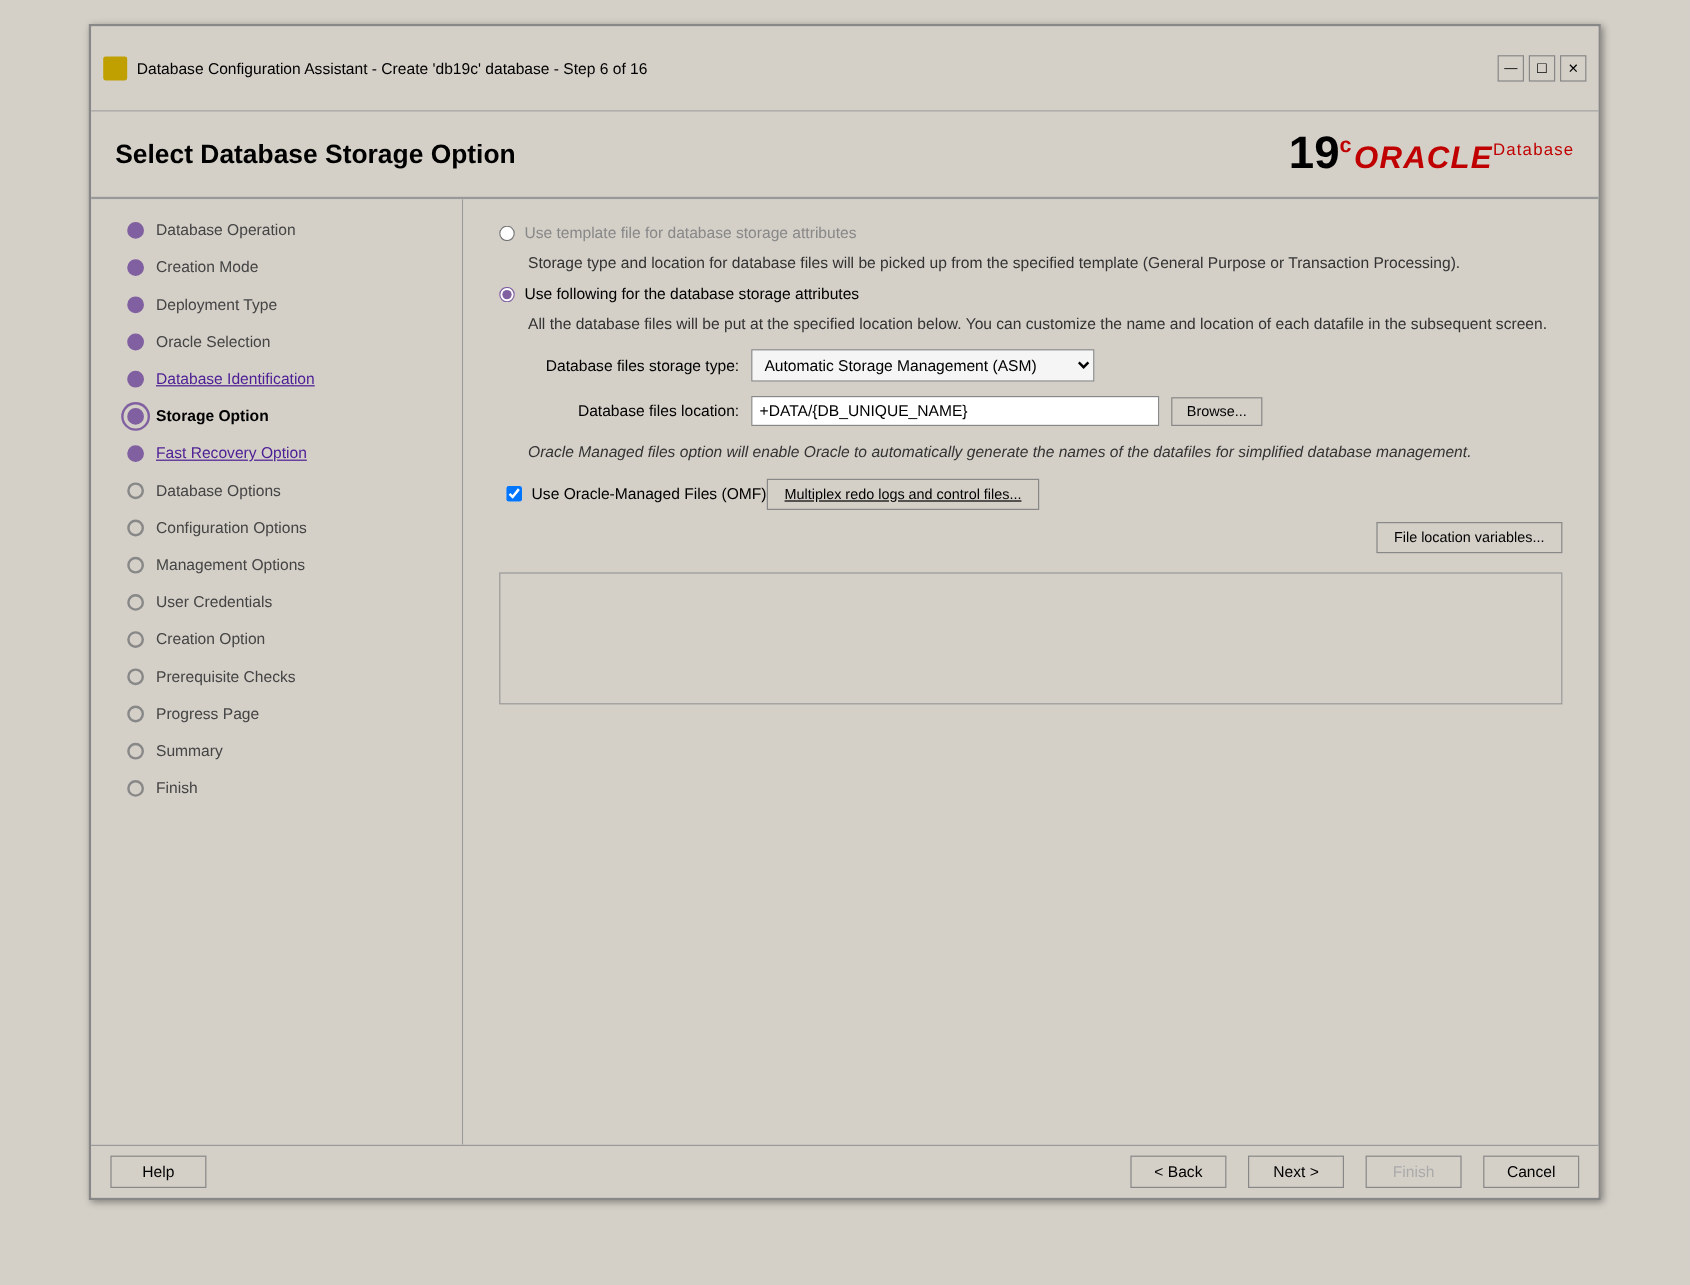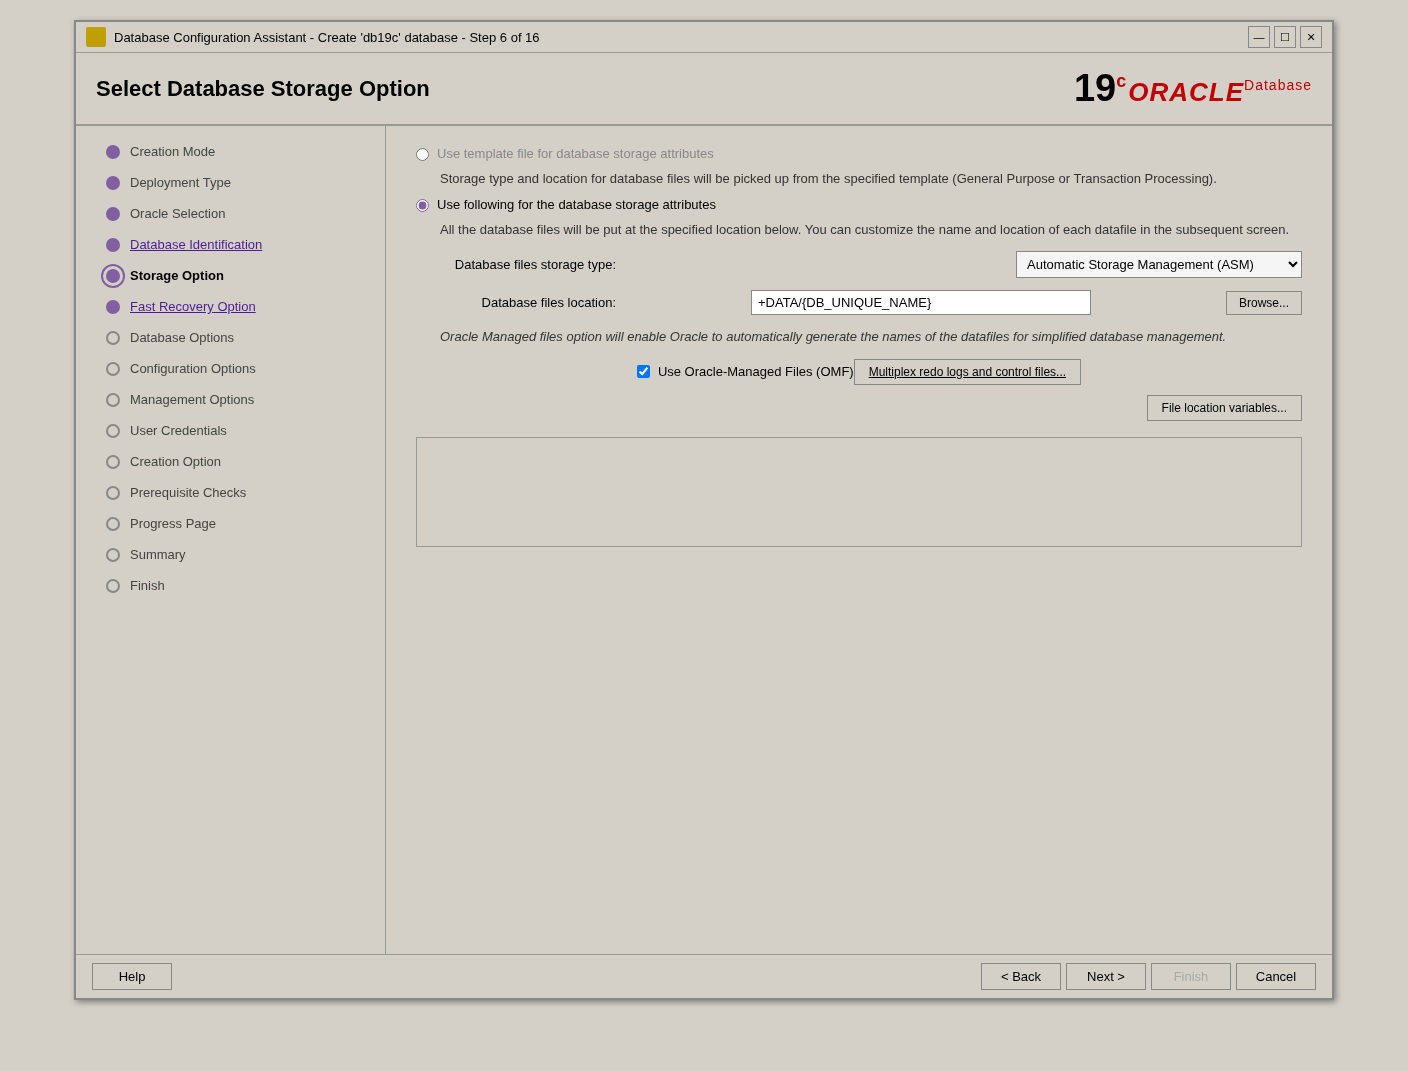--- a/index.html
+++ b/index.html
@@ -16,21 +16,21 @@
       height: 980px;
       margin: 20px auto;
       background: #d4d0c8;
       border: 2px solid #888;
       box-shadow: 2px 2px 6px rgba(0,0,0,0.4);
       display: flex;
       flex-direction: column;
     }
     .title-bar {
       background: #d4d0c8;
-      padding: 4px 10px;
+      padding: 24px 10px;
       display: flex;
       align-items: center;
       justify-content: space-between;
       border-bottom: 1px solid #999;
       flex-shrink: 0;
       gap: 37px;
     }
     .title-bar-left {
       display: flex;
       align-items: center;
@@ -186,21 +186,20 @@
       margin-bottom: 8px;
       color: #333;
       font-size: 13px;
       line-height: 1.5;
     }
     .form-row {
       display: flex;
       align-items: center;
       gap: 10px;
       margin: 12px 0;
-      justify-content: space-between;
     }
     .form-label {
       width: 200px;
       text-align: right;
       flex-shrink: 0;
       font-size: 13px;
     }
     .form-control-select {
       width: 286px;
       padding: 4px 6px;
@@ -227,22 +226,22 @@
       margin-left: 24px;
       margin-bottom: 12px;
       color: #333;
       font-size: 13px;
       line-height: 1.5;
       font-style: italic;
     }
     .checkbox-row {
       display: flex;
       align-items: center;
-      justify-content: center;
-      margin: 10px 16px;
+      justify-content: flex-start;
+      margin: 10px 6px;
     }
     .checkbox-label-group {
       display: flex;
       align-items: center;
       gap: 8px;
     }
     .multiplex-btn {
       padding: 5px 14px;
       background: #d4d0c8;
       border: 1px solid #888;
@@ -271,21 +270,21 @@
       padding: 8px 16px;
       display: flex;
       align-items: center;
       justify-content: space-between;
       flex-shrink: 0;
       background: #d4d0c8;
     }
     .footer-left {}
     .footer-right {
       display: flex;
-      gap: 5px;
+      gap: 18px;
     }
     .footer-btn {
       padding: 5px 18px;
       background: #d4d0c8;
       border: 1px solid #888;
       font-size: 13px;
       cursor: pointer;
       min-width: 80px;
     }
     .footer-btn.disabled {
@@ -328,20 +327,24 @@
         <span class="oracle-brand">ORACLE</span>
         <span class="oracle-sub">Database</span>
       </div>
     </div>
   </div>
 
   <div class="main-content">
 
     <div class="sidebar">
 
+    <div class="sidebar-item">
+          <div class="step-dot filled"></div>
+          <span class="sidebar-item-label">Database Operation</span>
+        </div>
         <div class="sidebar-item">
           <div class="step-dot filled"></div>
           <span class="sidebar-item-label">Creation Mode</span>
         </div>
         <div class="sidebar-item">
           <div class="step-dot filled"></div>
           <span class="sidebar-item-label">Deployment Type</span>
         </div>
         <div class="sidebar-item">
           <div class="step-dot filled"></div>

